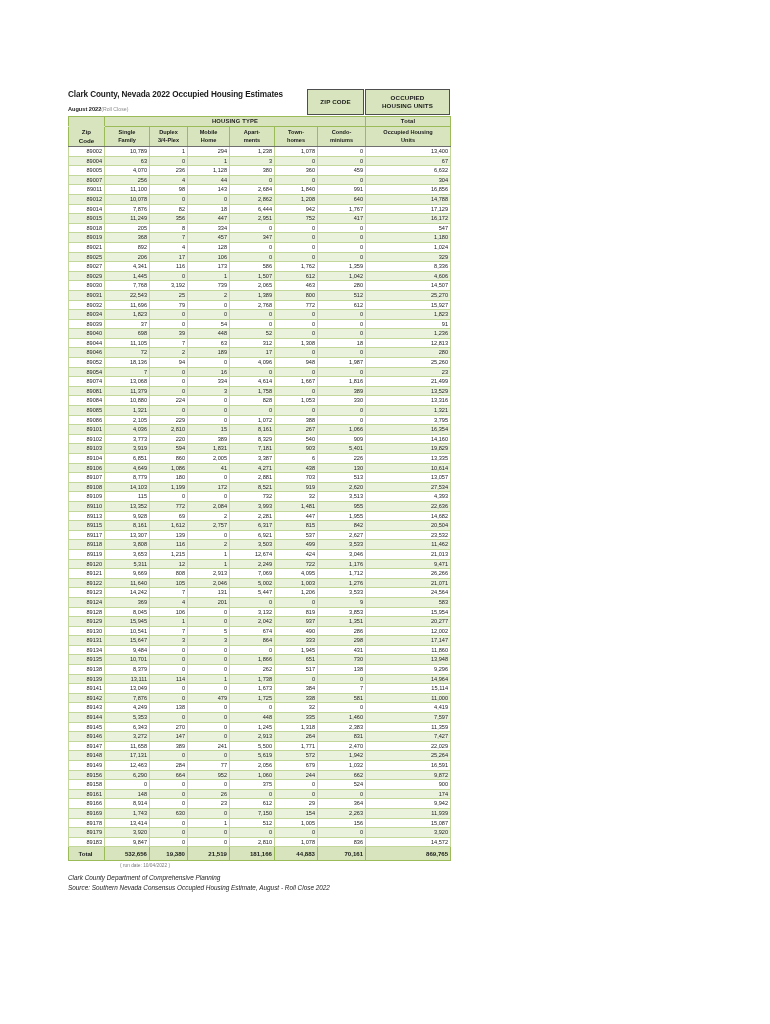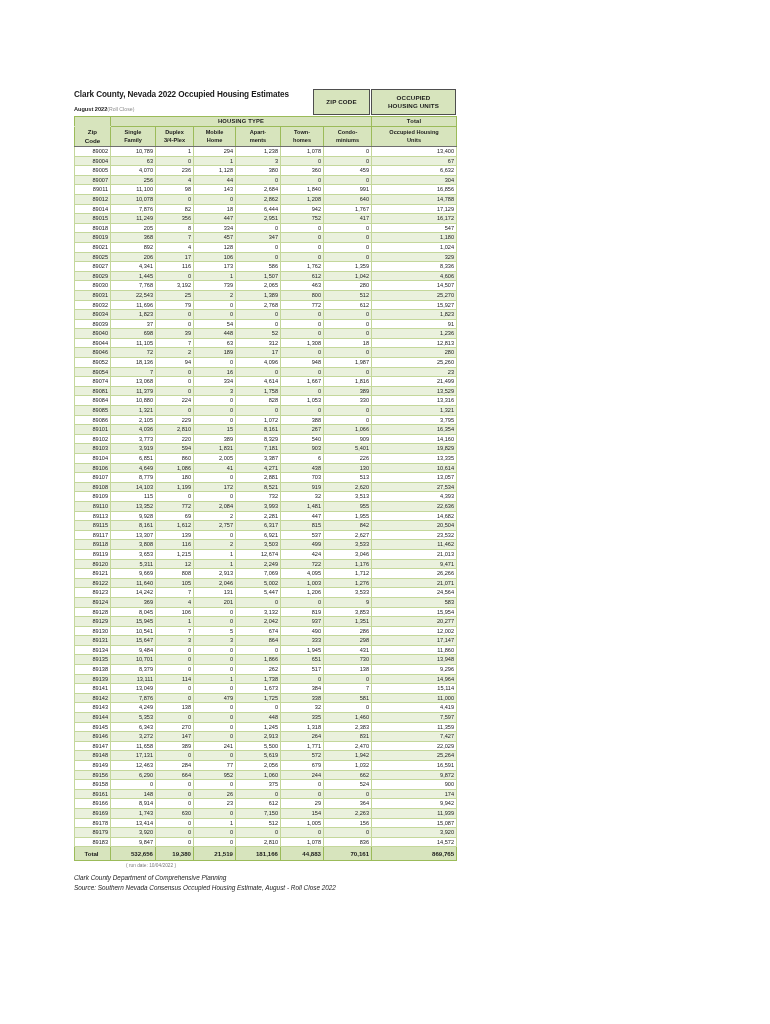--- a/index.html
+++ b/index.html
@@ -10,21 +10,21 @@
   }
   body {
     width: 770px;
     height: 1024px;
     font-family: "Liberation Sans", sans-serif;
     -webkit-font-smoothing: none;
   }
 
   #sheet {
     position: absolute;
-    left: 74px;
+    left: 68px;
     top: 88px;
     width: 382px;
   }
 
   
   .title-band {
     display: flex;
     align-items: flex-end;
     height: 27px;
   }

